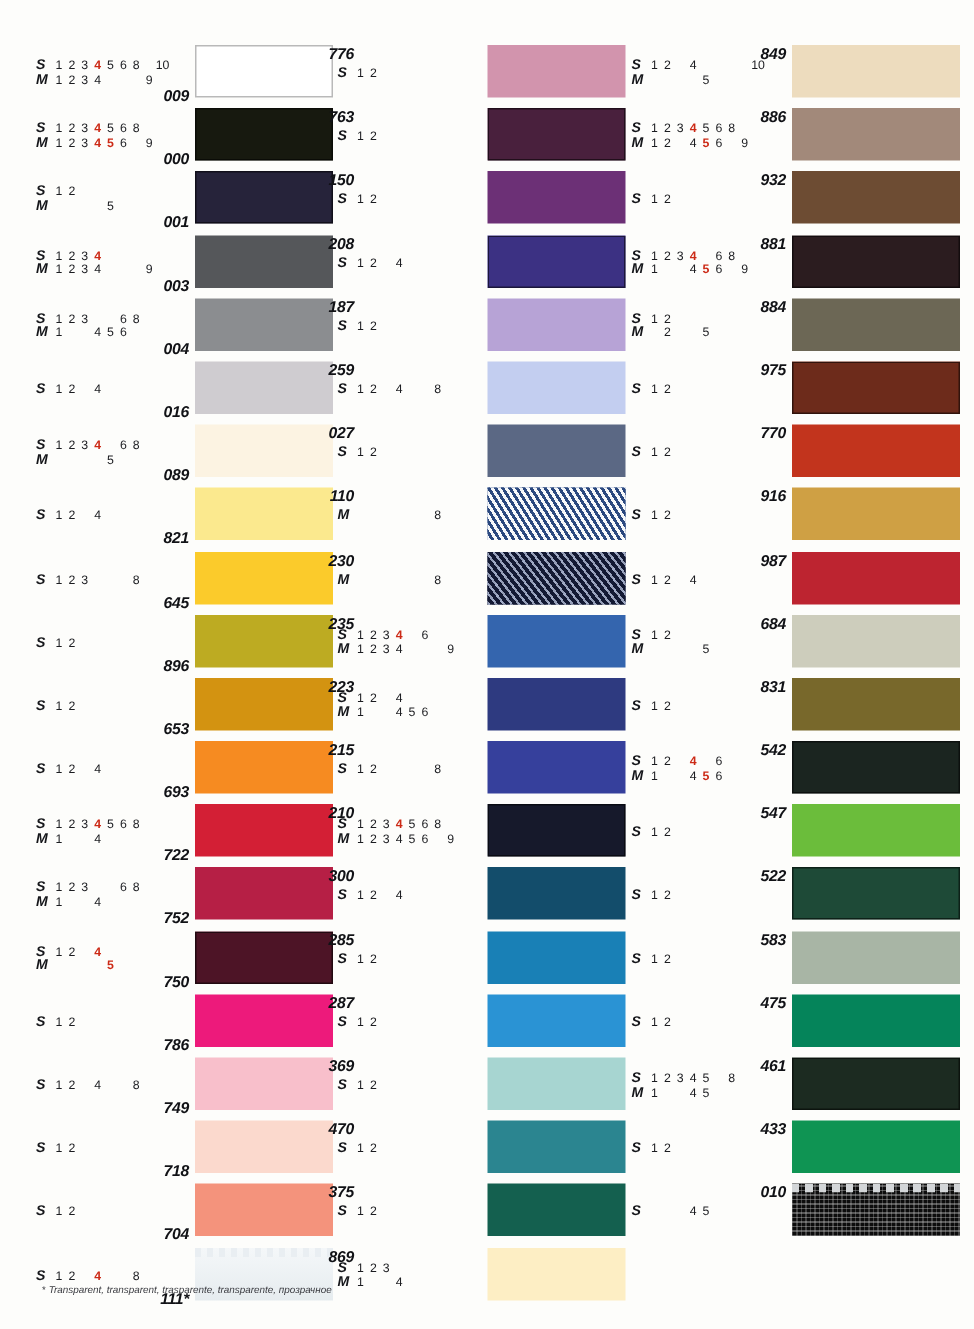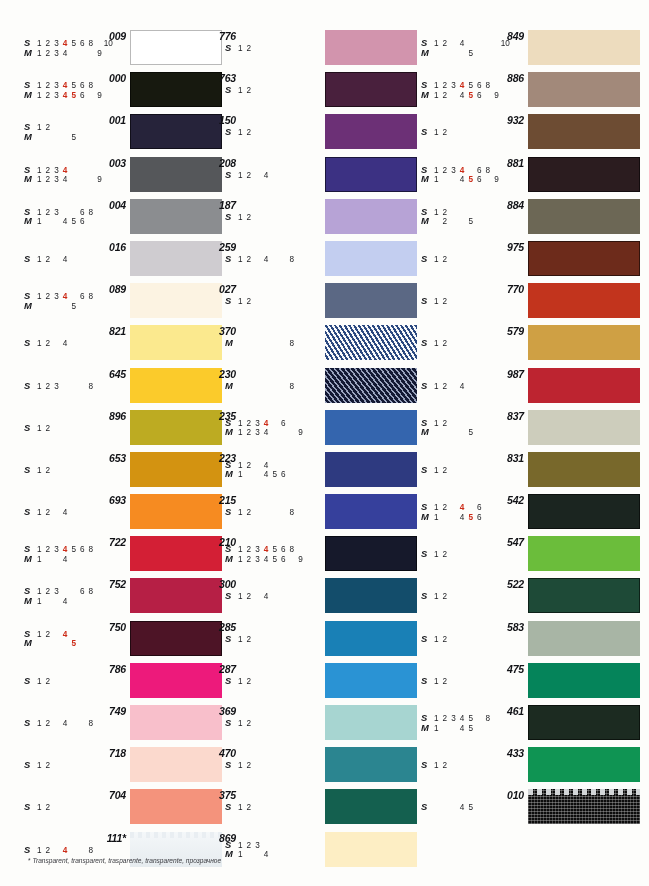--- a/index.html
+++ b/index.html
@@ -58,21 +58,21 @@
   
   .swatch{
     position:absolute;
     top:2px;
     height:35px;
     background:#ccc;
   }
 
   
   .c0 .spec{left:24px;}
-  .c0 .code{left:86px;}
+  .c0 .code{left:86px;margin-top:28px;}
   .c0 .swatch{left:130px;width:92px;}
 
   .c1 .spec{left:29px;}
   .c1 .code{left:281px - 196px;}
   .c1 .swatch{left:129px;width:92px;}
 
   .c2 .spec{left:22px;}
   .c2 .code{left:85px;}
   .c2 .swatch{left:129px;width:112px;}
 
@@ -340,21 +340,21 @@
       <div class="spec" style="top: 15px;">
         <span class="specline"><span class="sm">S</span><span class="n">1</span><span class="n">2</span><span class="n blank">3</span><span class="n blank">4</span><span class="n blank">5</span><span class="n blank">6</span><span class="n blank">8</span><span class="n blank">9</span><span class="n blank">10</span></span>
       </div>
       <div class="code">027</div>
       <div class="swatch" style="background: rgb(91, 104, 132);"></div>
     </div>
     <div class="row">
       <div class="spec" style="top: 15px;">
         <span class="specline"><span class="sm">M</span><span class="n blank">1</span><span class="n blank">2</span><span class="n blank">3</span><span class="n blank">4</span><span class="n blank">5</span><span class="n blank">6</span><span class="n">8</span><span class="n blank">9</span><span class="n blank">10</span></span>
       </div>
-      <div class="code">370</div>
+      <div class="code">110</div>
       <div class="swatch tex-weave-light" style=""></div>
     </div>
     <div class="row">
       <div class="spec" style="top: 15px;">
         <span class="specline"><span class="sm">M</span><span class="n blank">1</span><span class="n blank">2</span><span class="n blank">3</span><span class="n blank">4</span><span class="n blank">5</span><span class="n blank">6</span><span class="n">8</span><span class="n blank">9</span><span class="n blank">10</span></span>
       </div>
       <div class="code">230</div>
       <div class="swatch tex-weave-dark" style=""></div>
     </div>
     <div class="row">
@@ -490,36 +490,36 @@
       <div class="spec" style="top: 15px;">
         <span class="specline"><span class="sm">S</span><span class="n">1</span><span class="n">2</span><span class="n blank">3</span><span class="n blank">4</span><span class="n blank">5</span><span class="n blank">6</span><span class="n blank">8</span><span class="n blank">9</span><span class="n blank">10</span></span>
       </div>
       <div class="code">770</div>
       <div class="swatch" style="background: rgb(194, 52, 29);"></div>
     </div>
     <div class="row">
       <div class="spec" style="top: 15px;">
         <span class="specline"><span class="sm">S</span><span class="n">1</span><span class="n">2</span><span class="n blank">3</span><span class="n blank">4</span><span class="n blank">5</span><span class="n blank">6</span><span class="n blank">8</span><span class="n blank">9</span><span class="n blank">10</span></span>
       </div>
-      <div class="code">579</div>
+      <div class="code">916</div>
       <div class="swatch" style="background: rgb(207, 160, 68);"></div>
     </div>
     <div class="row">
       <div class="spec" style="top: 15px;">
         <span class="specline"><span class="sm">S</span><span class="n">1</span><span class="n">2</span><span class="n blank">3</span><span class="n">4</span><span class="n blank">5</span><span class="n blank">6</span><span class="n blank">8</span><span class="n blank">9</span><span class="n blank">10</span></span>
       </div>
       <div class="code">987</div>
       <div class="swatch" style="background: rgb(189, 36, 48);"></div>
     </div>
     <div class="row">
       <div class="spec" style="top: 10px;">
         <span class="specline"><span class="sm">S</span><span class="n">1</span><span class="n">2</span><span class="n blank">3</span><span class="n blank">4</span><span class="n blank">5</span><span class="n blank">6</span><span class="n blank">8</span><span class="n blank">9</span><span class="n blank">10</span></span>
         <span class="specline"><span class="sm">M</span><span class="n blank">1</span><span class="n blank">2</span><span class="n blank">3</span><span class="n blank">4</span><span class="n">5</span><span class="n blank">6</span><span class="n blank">8</span><span class="n blank">9</span><span class="n blank">10</span></span>
       </div>
-      <div class="code">837</div>
+      <div class="code">684</div>
       <div class="swatch" style="background: rgb(205, 205, 188);"></div>
     </div>
     <div class="row">
       <div class="spec" style="top: 15px;">
         <span class="specline"><span class="sm">S</span><span class="n">1</span><span class="n">2</span><span class="n blank">3</span><span class="n blank">4</span><span class="n blank">5</span><span class="n blank">6</span><span class="n blank">8</span><span class="n blank">9</span><span class="n blank">10</span></span>
       </div>
       <div class="code">831</div>
       <div class="swatch" style="background: rgb(120, 104, 43);"></div>
     </div>
     <div class="row">

